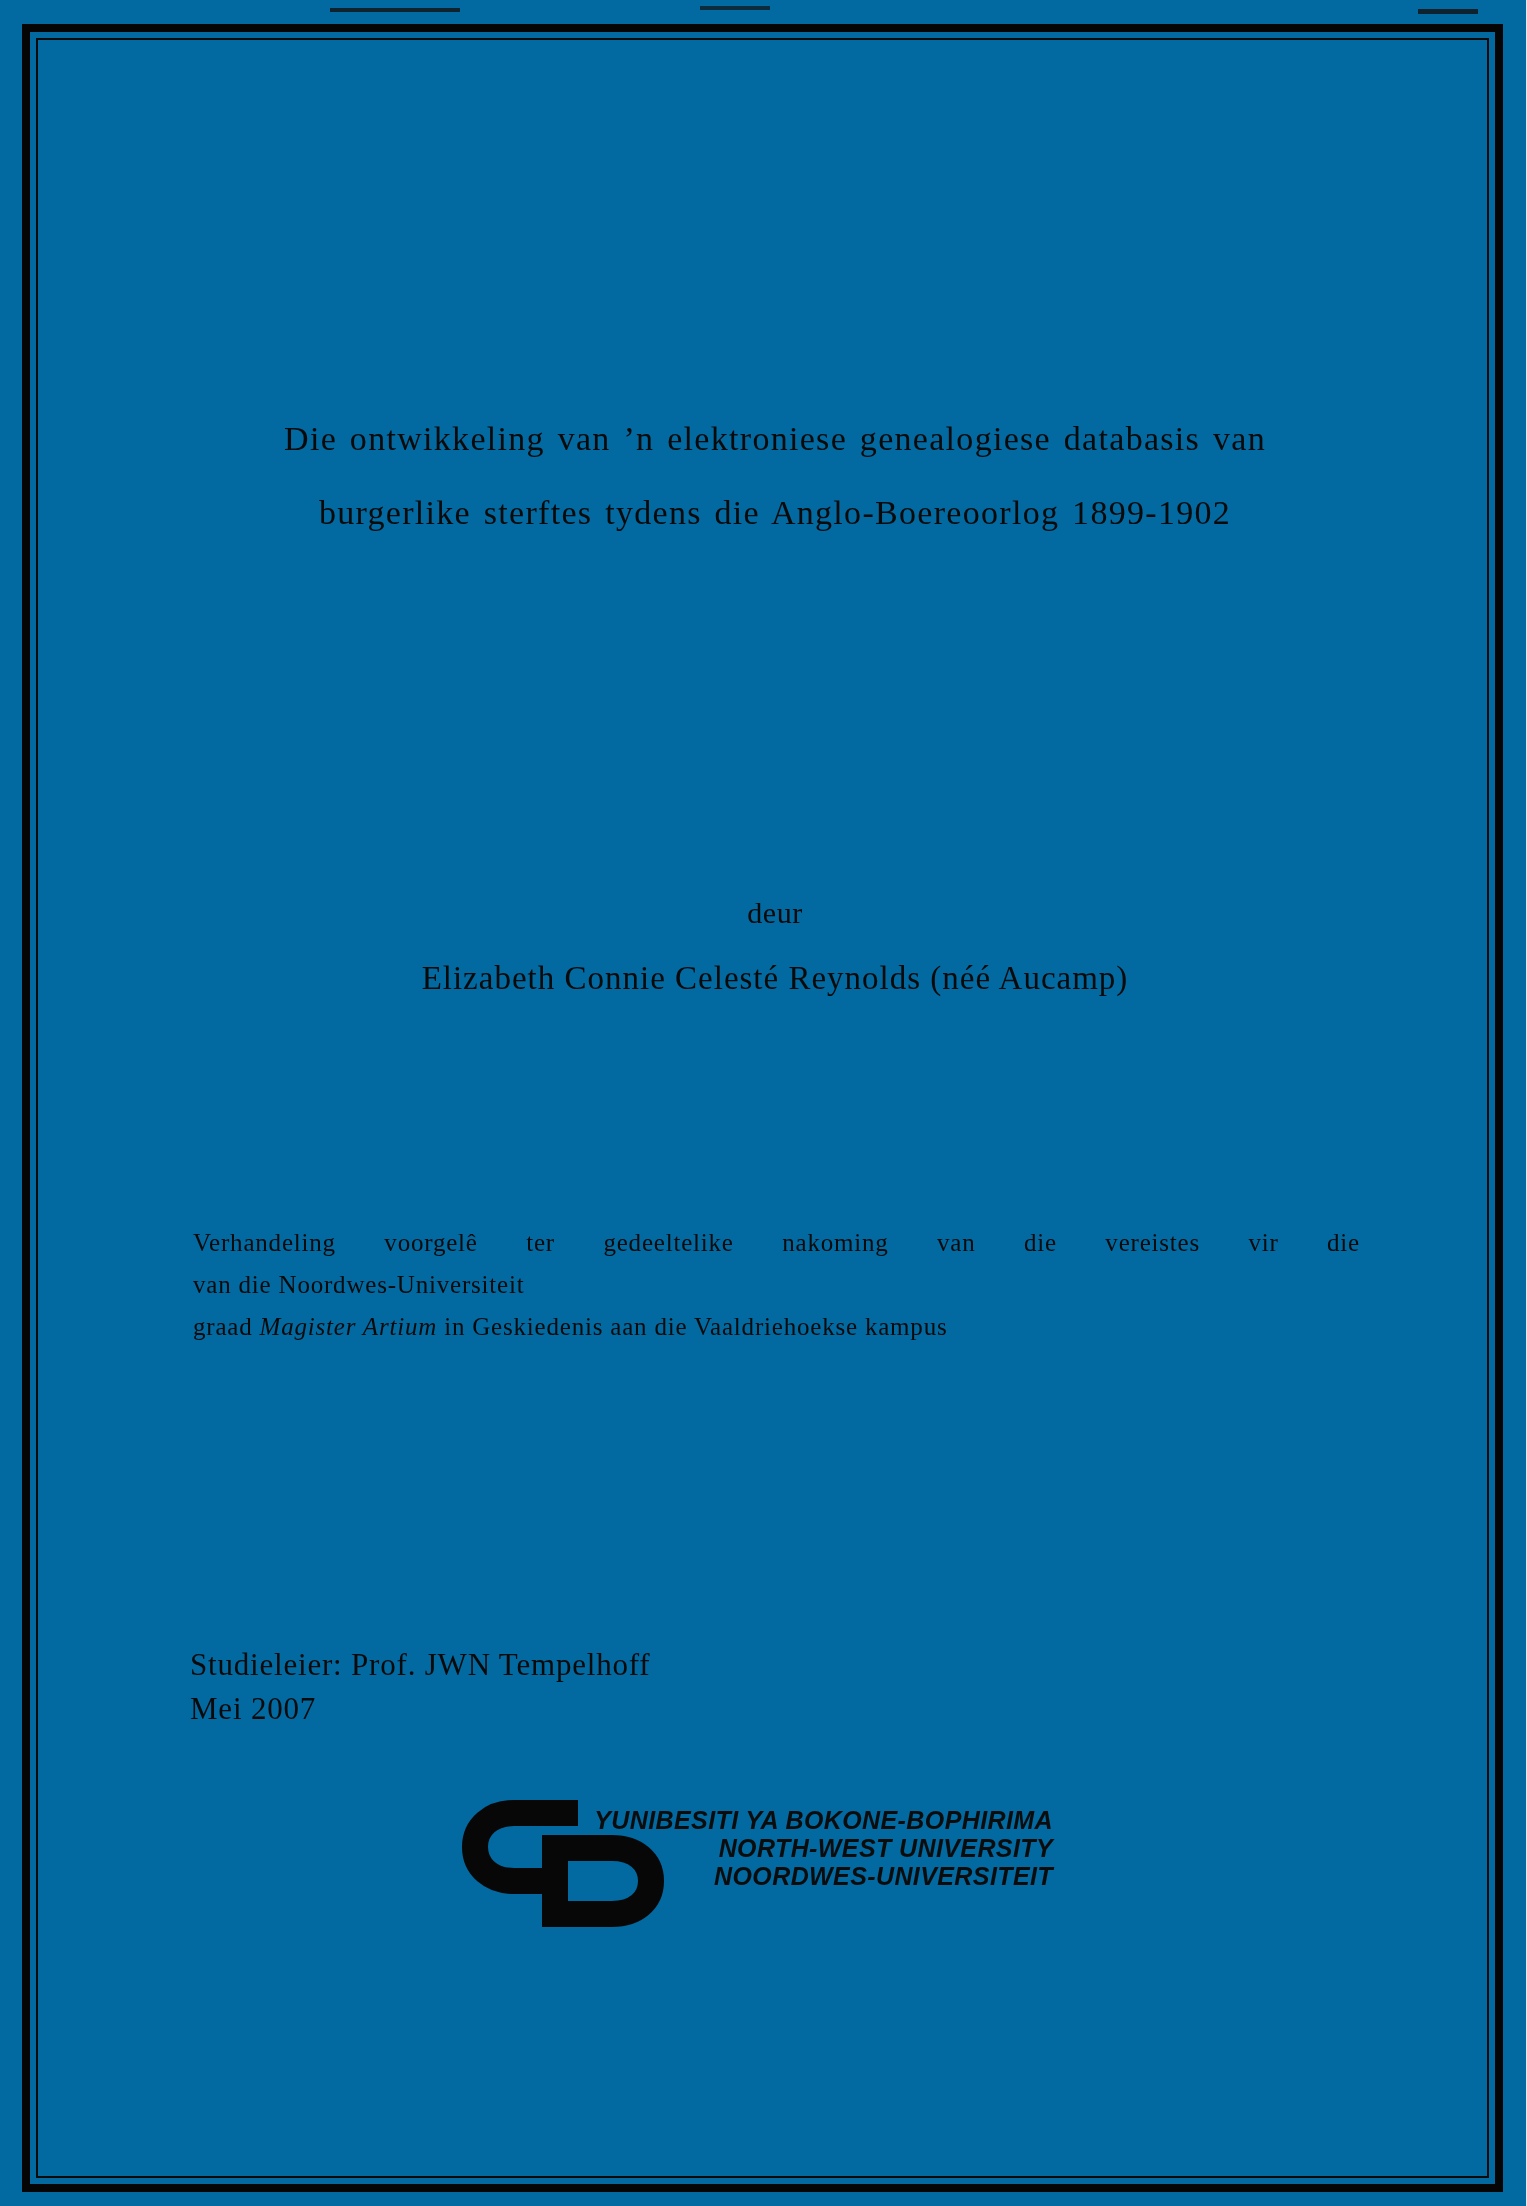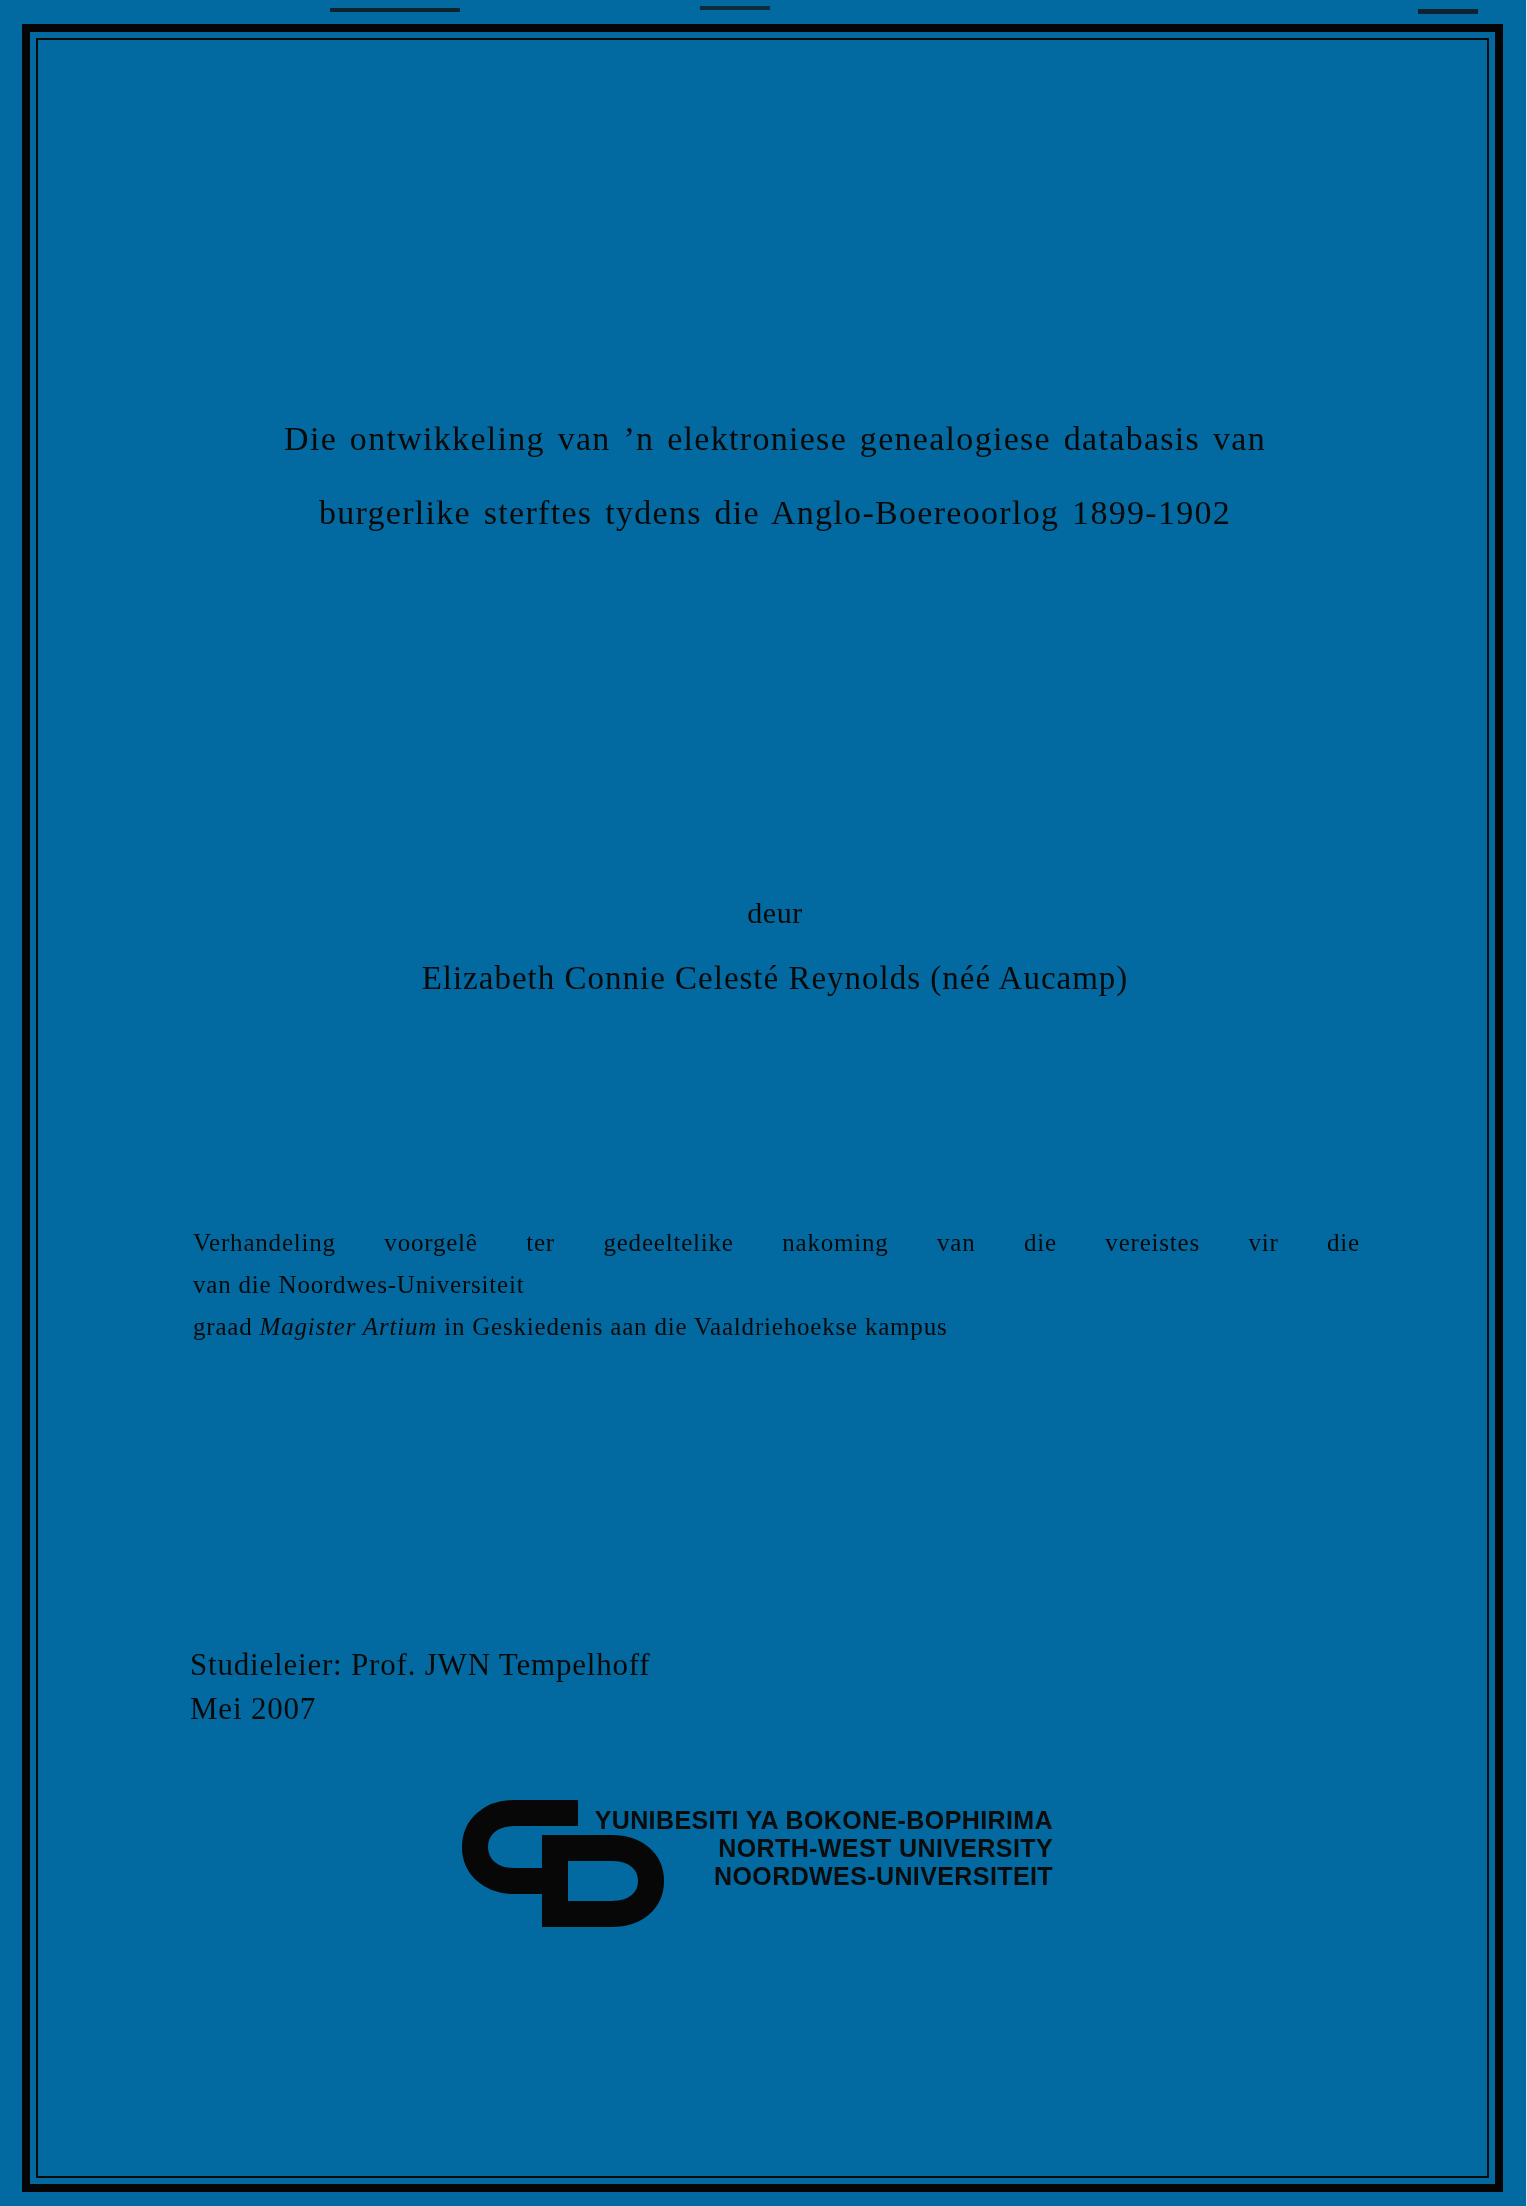--- a/index.html
+++ b/index.html
@@ -80,20 +80,21 @@
     left: 123px; top: 6px;
     width: 468px;
     text-align: right;
     font-family: "Liberation Sans", sans-serif;
     font-weight: bold;
     font-size: 25px;
     line-height: 28px;
     letter-spacing: .4px;
     color: #0c0c0c;
     white-space: nowrap;
+    font-style: italic;
   }
 </style>
 </head>
 <body>
 
 <div class="page">
 
   <div class="scan-mark mark1"></div>
   <div class="scan-mark mark2"></div>
   <div class="scan-mark mark3"></div>

